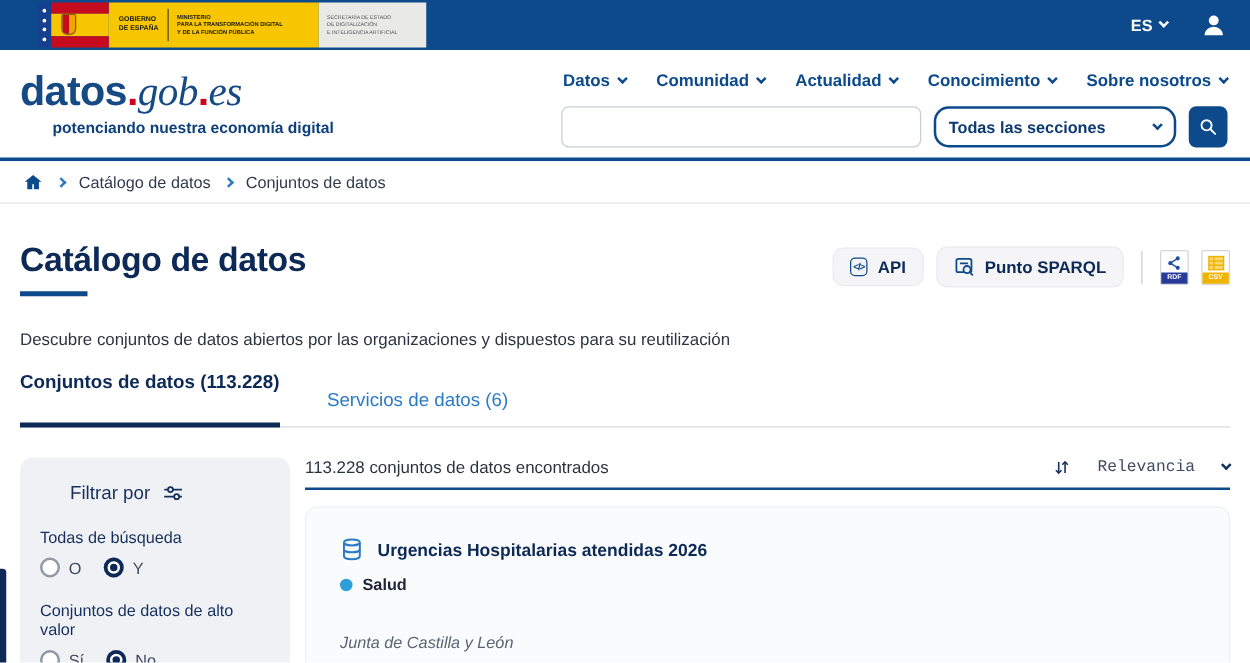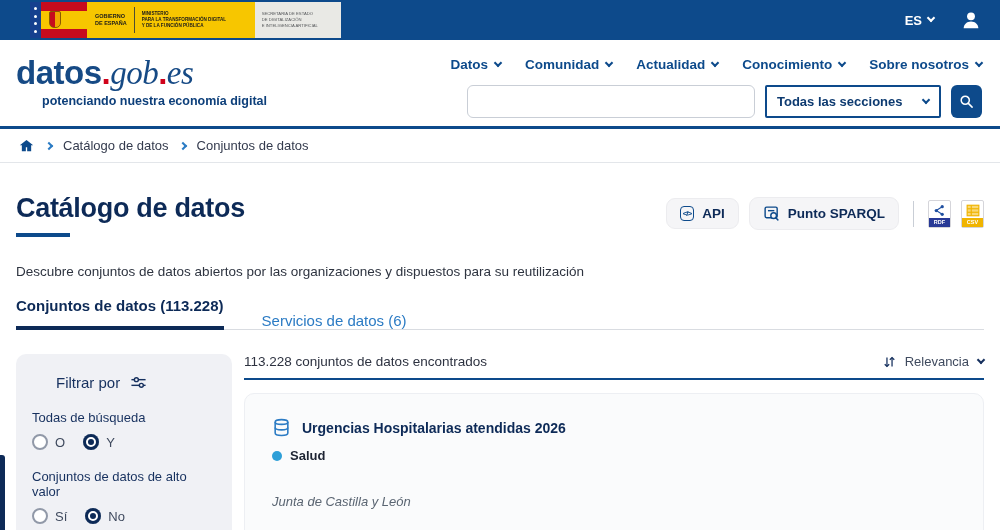--- a/index.html
+++ b/index.html
@@ -32,21 +32,21 @@
   .brand-line { font-size:33px; color:#164a85; letter-spacing:-0.5px; }
   .brand-datos { font-weight:bold; }
   .brand-dot { color:#d0021b; font-weight:bold; }
   .brand-serif { font-family:"Liberation Serif", serif; font-style:italic; }
   .tagline { font-size:12.5px; font-weight:bold; color:#0d3f7a; margin-top:2px;margin-left:26px; }
   .header-right { display:flex; flex-direction:column; align-items:flex-end; }
   .nav { display:flex; gap:24px; margin-top:7px; }
   .nav-item { display:flex; align-items:center; gap:7px; color:#0d4a8b; font-weight:bold; font-size:13.5px; cursor:pointer; white-space:nowrap; }
   .search-row { display:flex; gap:10px; margin-top:13px; height:33px; align-items:stretch; }
   .search-input { width:288px; border:1px solid #c9ced6; border-radius:6px; background:#fff; font-size:13px; padding:0 10px; color:#333; outline:none; }
-  .section-select { width:176px; border:2px solid #0d4a8b; border-radius:2px; display:flex; align-items:center; justify-content:space-between; padding:0 10px; color:#0d3a70; font-weight:bold; font-size:13px; cursor:pointer; background:#fff; }
+  .section-select { width:194px; border:2px solid #0d4a8b; border-radius:12px; display:flex; align-items:center; justify-content:space-between; padding:0 10px; color:#0d3a70; font-weight:bold; font-size:13px; cursor:pointer; background:#fff; }
   .section-select .chev { color:#0d4a8b; }
   .search-btn { width:31px; background:#0d4a8b; border:none; border-radius:6px; display:flex; align-items:center; justify-content:center; cursor:pointer; }
 
   
   .breadcrumb { height:34px; display:flex; align-items:center; gap:11px; padding:0 18px; border-bottom:1px solid #e3e6ea; font-size:13px; color:#333a4d; background:#fff; }
   .bc-sep { width:6px; height:6px; border-right:2px solid #2b7bc4; border-bottom:2px solid #2b7bc4; transform:rotate(-45deg); }
   .bc-link { cursor:pointer; }
 
   
   .main { padding:30px 16px 0; }
@@ -58,38 +58,38 @@
   .code-glyph { font-size:8px; font-weight:bold; color:#0d4a8b; border:1.5px solid #0d4a8b; border-radius:4px; padding:2px 2px; letter-spacing:-1px; }
   .action-divider { width:1px; height:26px; background:#c9ced6; margin:0 4px; }
   .file-icon { width:23px; height:28px; background:#fff; border:1px solid #d5d5da; border-radius:2px; position:relative; cursor:pointer; display:flex; align-items:center; justify-content:center; }
   .file-banner { position:absolute; bottom:0; left:0; right:0; height:9px; display:flex; align-items:center; justify-content:center; font-size:5.5px; font-weight:bold; color:#fff; }
   .file-banner.rdf { background:#283a97; }
   .file-banner.csv { background:#f0b400; }
   .page-desc { margin-top:27px; font-size:13.5px; color:#2e3440; }
 
   
   .tabs { display:flex; gap:38px; margin-top:18px; border-bottom:1px solid #d9dce1; }
-  .tab { padding-bottom:0; font-size:15px; cursor:pointer; white-space:nowrap; }
+  .tab { padding-bottom:12px; font-size:15px; cursor:pointer; white-space:nowrap; }
   .tab.active { color:#0d2a57; font-weight:bold; border-bottom:4px solid #0d2a57; margin-bottom:-1px; }
   .tab.inactive { color:#2b7bc4; font-weight:normal;margin-top:15px; }
 
   
   .content { display:flex; gap:12px; margin-top:24px; align-items:flex-start; }
   .sidebar { width:216px; background:#f0f1f5; border-radius:10px; padding:20px 16px; height:280px; flex-shrink:0; }
   .filter-title { display:flex; align-items:center; gap:10px; font-size:15px; color:#16305e;margin-left:24px; }
   .filter-label { font-size:13px; color:#16305e; margin-top:19px; }
   .radio-row { display:flex; gap:18px; margin-top:9px; align-items:center; }
   .radio-opt { display:flex; gap:7px; align-items:center; cursor:pointer; font-size:13px; color:#3f4a5e; }
   .radio { width:16px; height:16px; border-radius:50%; background:#fff; border:2px solid #9199a8; flex-shrink:0; }
   .radio.checked { border:none; background:#0d2a57; box-shadow:inset 0 0 0 3px #0d2a57, inset 0 0 0 5px #fff; }
 
   .results { flex:1; min-width:0; }
   .results-head { display:flex; justify-content:space-between; align-items:center; }
   .count { font-size:13.5px; color:#2d3240; }
-  .sort { display:flex; align-items:center; gap:9px; font-size:13px; color:#3f4a5e; cursor:pointer; }
+  .sort { display:flex; align-items:center; gap:22px; font-size:13px; color:#3f4a5e; cursor:pointer;font-family:Liberation Mono, monospace; }
   .sort .chev { color:#16305e; }
   .results-divider { height:2px; background:#0d4a8b; margin-top:9px; }
   .subscribe-row { display:flex; justify-content:flex-end; align-items:center; gap:8px; margin-top:13px; }
   .subscribe-link { color:#2b7bc4; font-size:13.5px; cursor:pointer; }
   .rss-icon { width:17px; height:17px; background:#f7941d; border-radius:3px; position:relative; cursor:pointer; overflow:hidden; }
   .rss-icon svg { position:absolute; left:2px; bottom:2px; }
 
   .card { margin-top:13px; background:#fafbfc; border:1px solid #edeff3; border-radius:10px; padding:24px 27px; height:190px; cursor:pointer; }
   .card-title-row { display:flex; align-items:center; gap:11px; }
   .card-title { font-size:14px; font-weight:bold; color:#0d2a57; }

